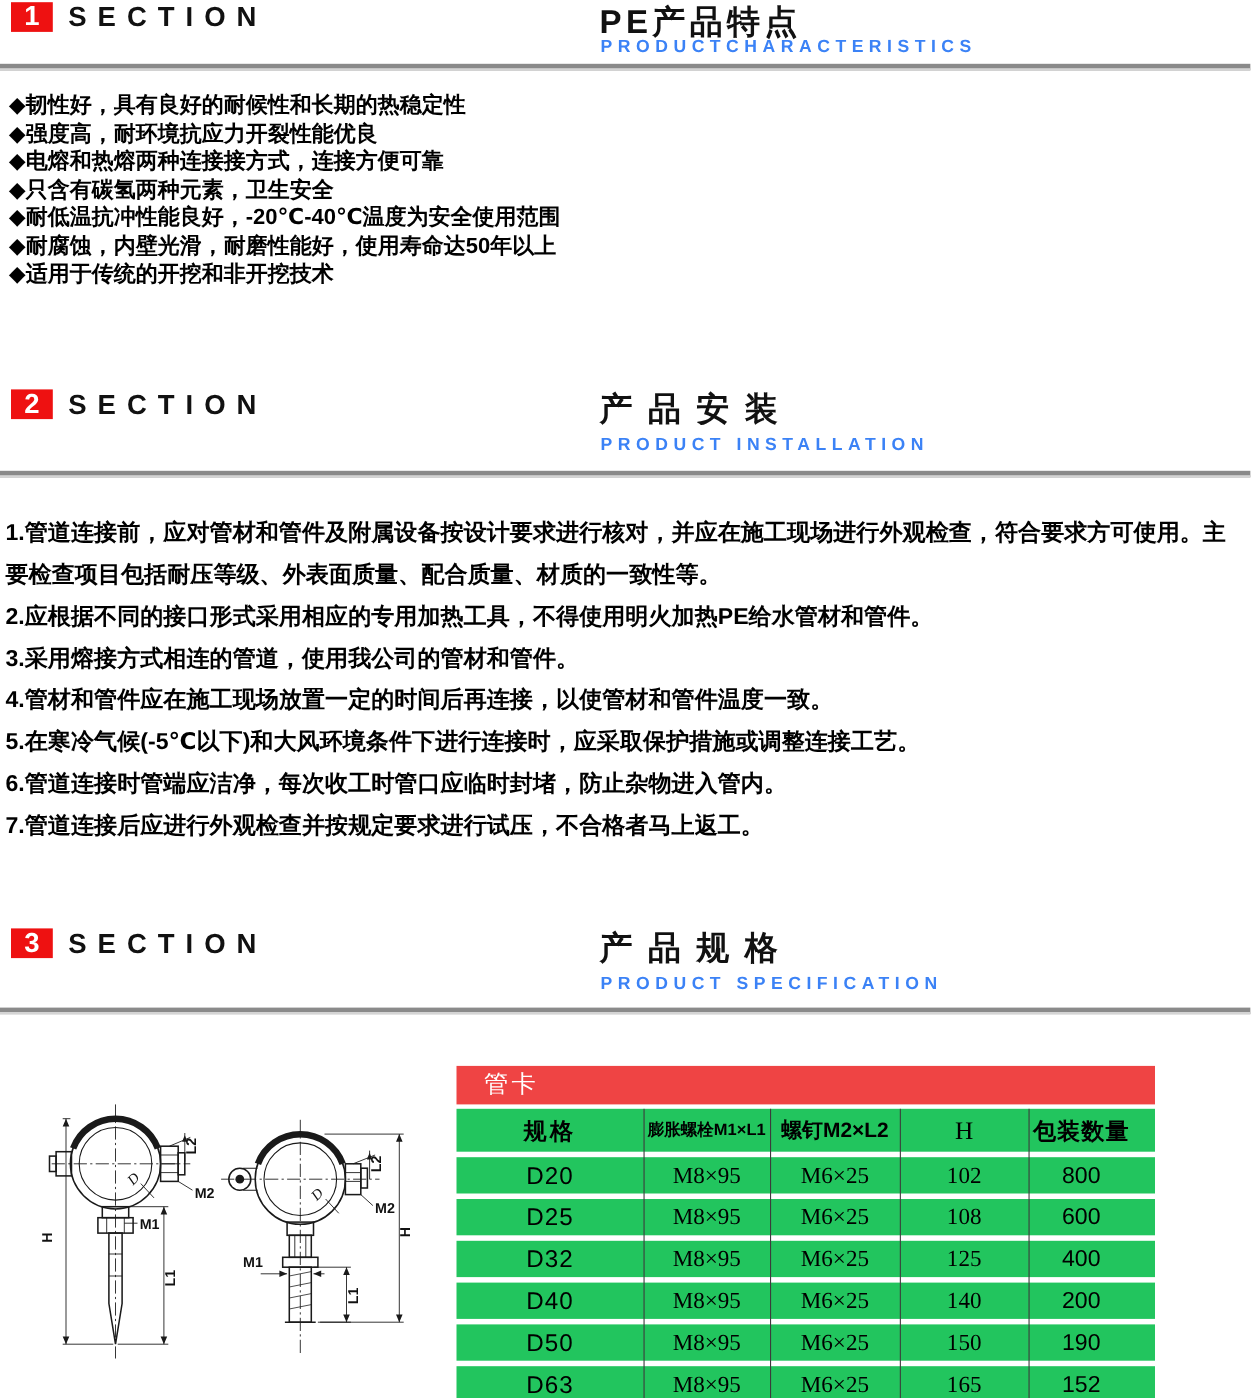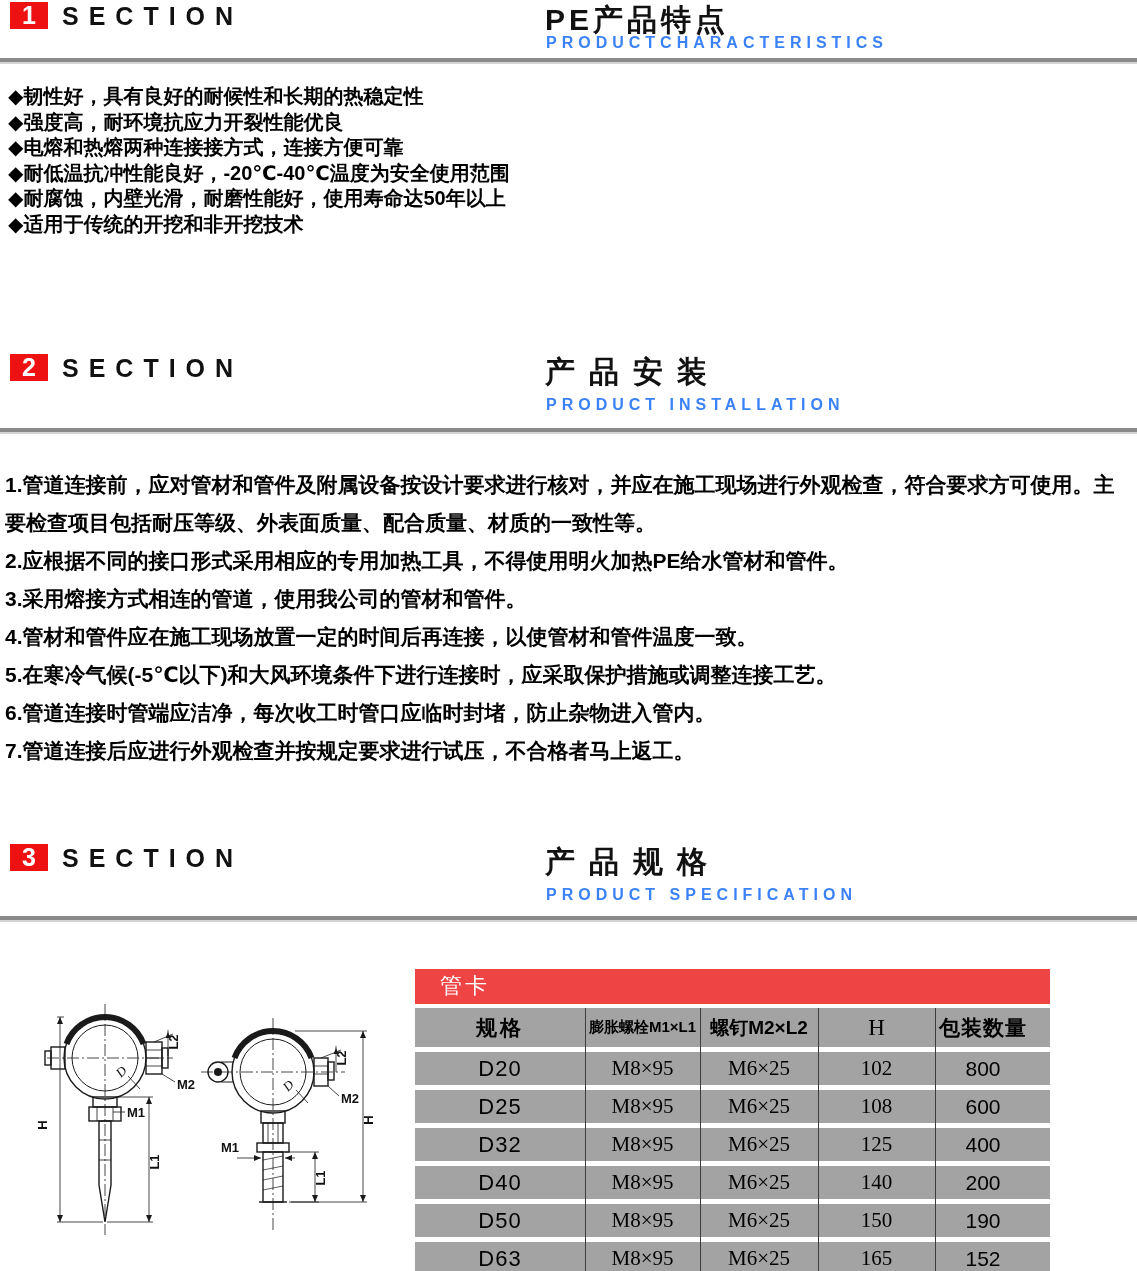--- a/index.html
+++ b/index.html
@@ -31,21 +31,21 @@
   
   .steps{position:absolute;left:5px;top:466px;width:1126px;}
   .steps .s{font-size:21px;font-weight:bold;line-height:38px;margin:0;}
   
   .spec-table{position:absolute;left:415px;top:969px;width:635px;}
   .tbl-title{
     height:35px;background:#ef4444;color:#ffffff;font-size:22px;line-height:34px;
     padding-left:25px;box-sizing:border-box;letter-spacing:3px;
   }
   .tbl-grid{position:relative;margin-top:4px;}
-  .trow{display:flex;background:#a3a3a3;margin-top:5px;}
+  .trow{display:flex;background:#22c55e;margin-top:5px;}
   .trow.head{margin-top:0;height:39px;}
   .trow.data{height:33px;}
   .tcell{display:flex;align-items:center;justify-content:center;box-sizing:border-box;}
   .c0{width:170px;}.c1{width:115px;}.c2{width:118px;}.c3{width:117px;}.c4{width:96px;}
   .head .tcell{font-weight:bold;}
   .head .c0{font-size:21px;letter-spacing:3px;}
   .head .c1{font-size:15px;}
   .head .c2{font-size:19px;}
   .head .c3{font-family:"Liberation Serif","DejaVu Serif",serif;font-size:23px;font-weight:normal;}
   .head .c4{font-size:21px;letter-spacing:1px;}
@@ -68,20 +68,21 @@
     <div class="sec-label" style="top:2px;">SECTION</div>
     <div class="sec-cn" style="top:0px;">PE产品特点</div>
     <div class="sec-en" style="top:34px;">PRODUCTCHARACTERISTICS</div>
     <div class="rule" style="top:58px;"></div>
   </div>
 
   <div class="bullets">
     <div class="b">◆韧性好，具有良好的耐候性和长期的热稳定性</div>
     <div class="b">◆强度高，耐环境抗应力开裂性能优良</div>
     <div class="b">◆电熔和热熔两种连接接方式，连接方便可靠</div>
+    <div class="b">◆只含有碳氢两种元素，卫生安全</div>
     <div class="b">◆耐低温抗冲性能良好，-20℃-40℃温度为安全使用范围</div>
     <div class="b">◆耐腐蚀，内壁光滑，耐磨性能好，使用寿命达50年以上</div>
     <div class="b">◆适用于传统的开挖和非开挖技术</div>
   </div>
 
   <div>
     <div class="sec-num" style="top:354px;">2</div>
     <div class="sec-label" style="top:354px;">SECTION</div>
     <div class="sec-cn spaced" style="top:352px;">产品安装</div>
     <div class="sec-en" style="top:396px;">PRODUCT INSTALLATION</div>

